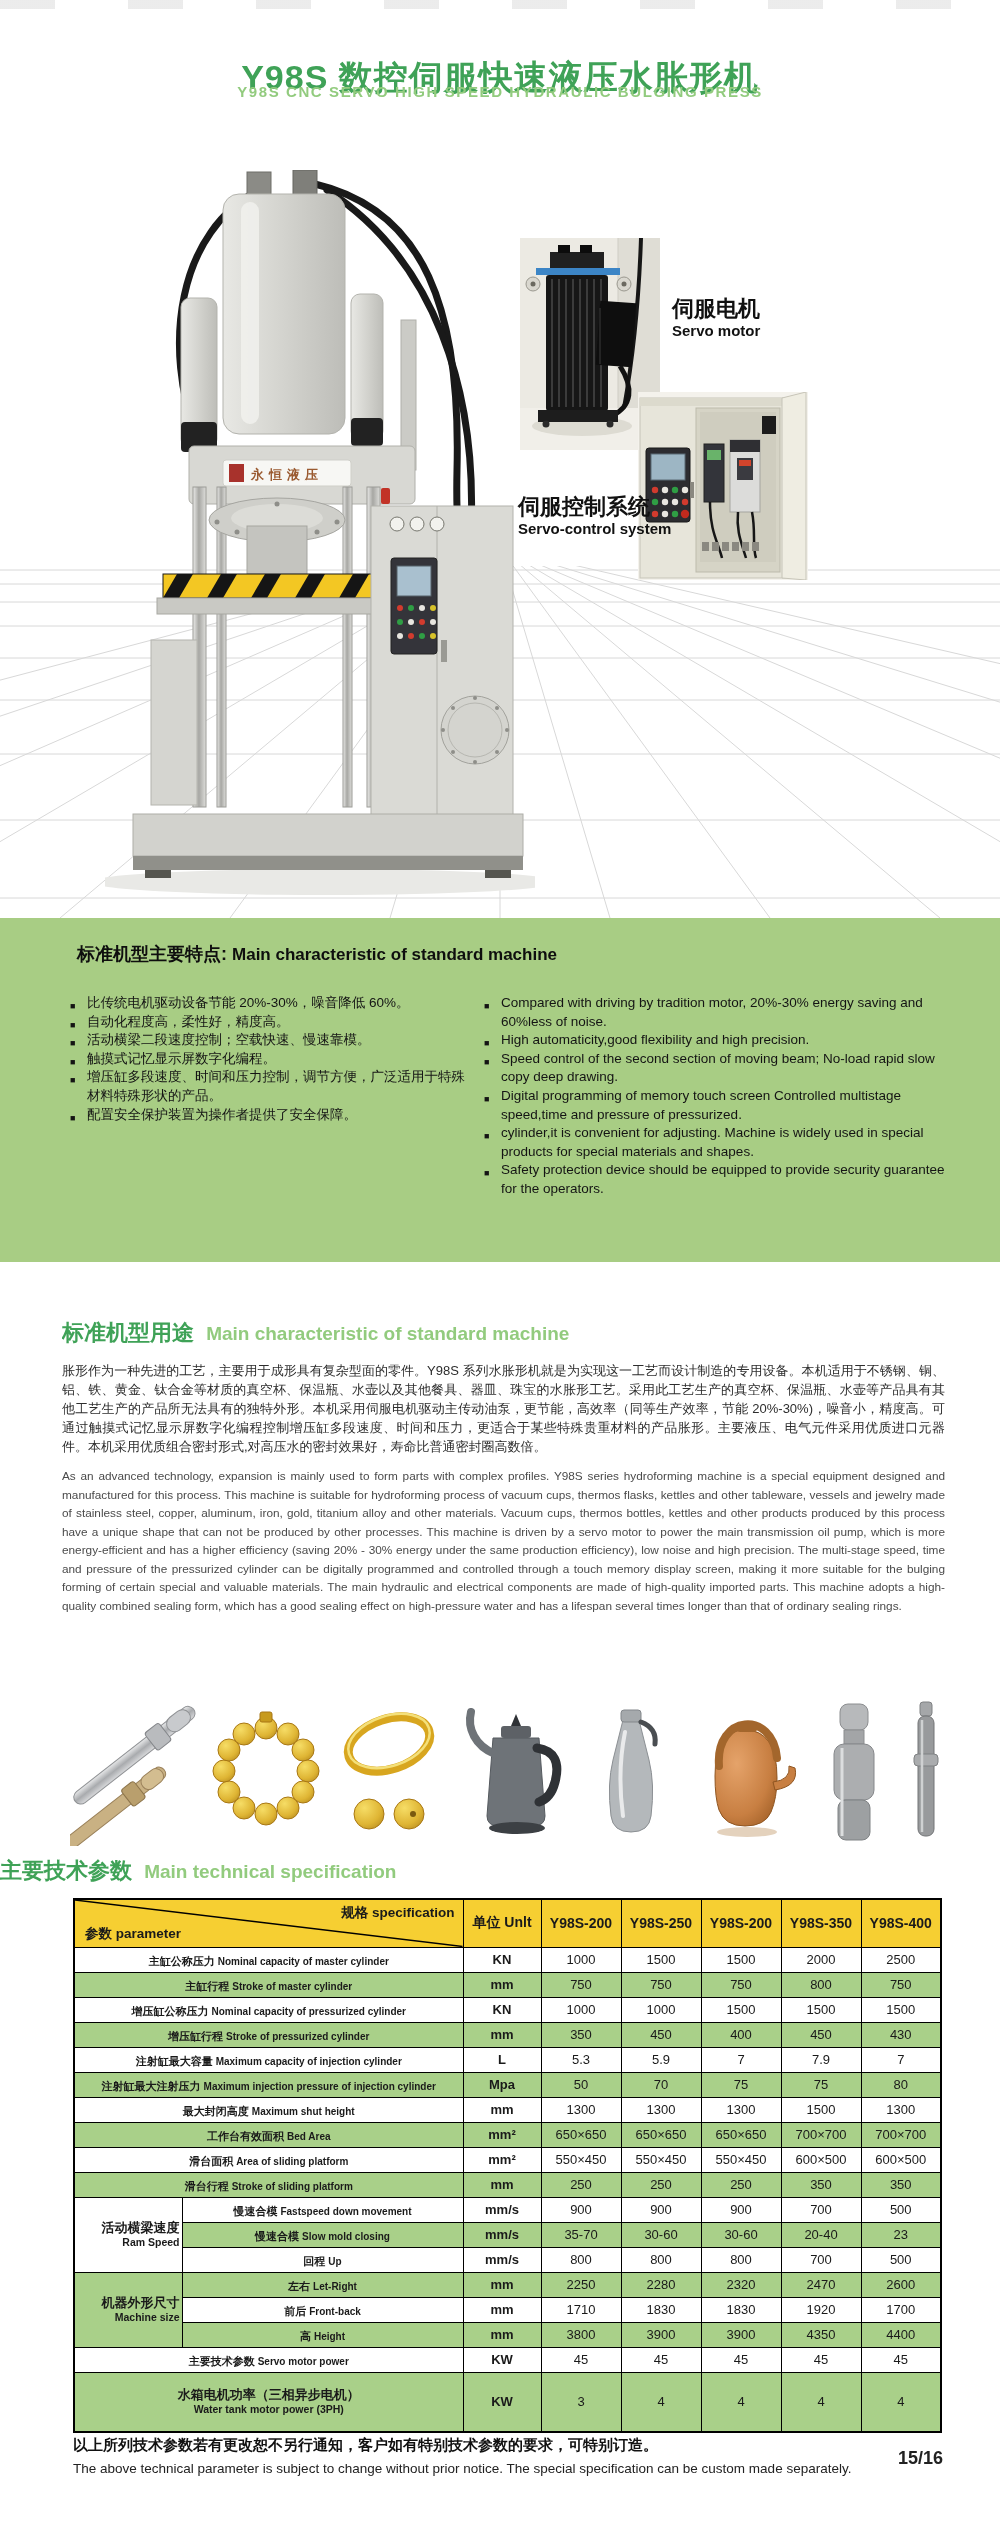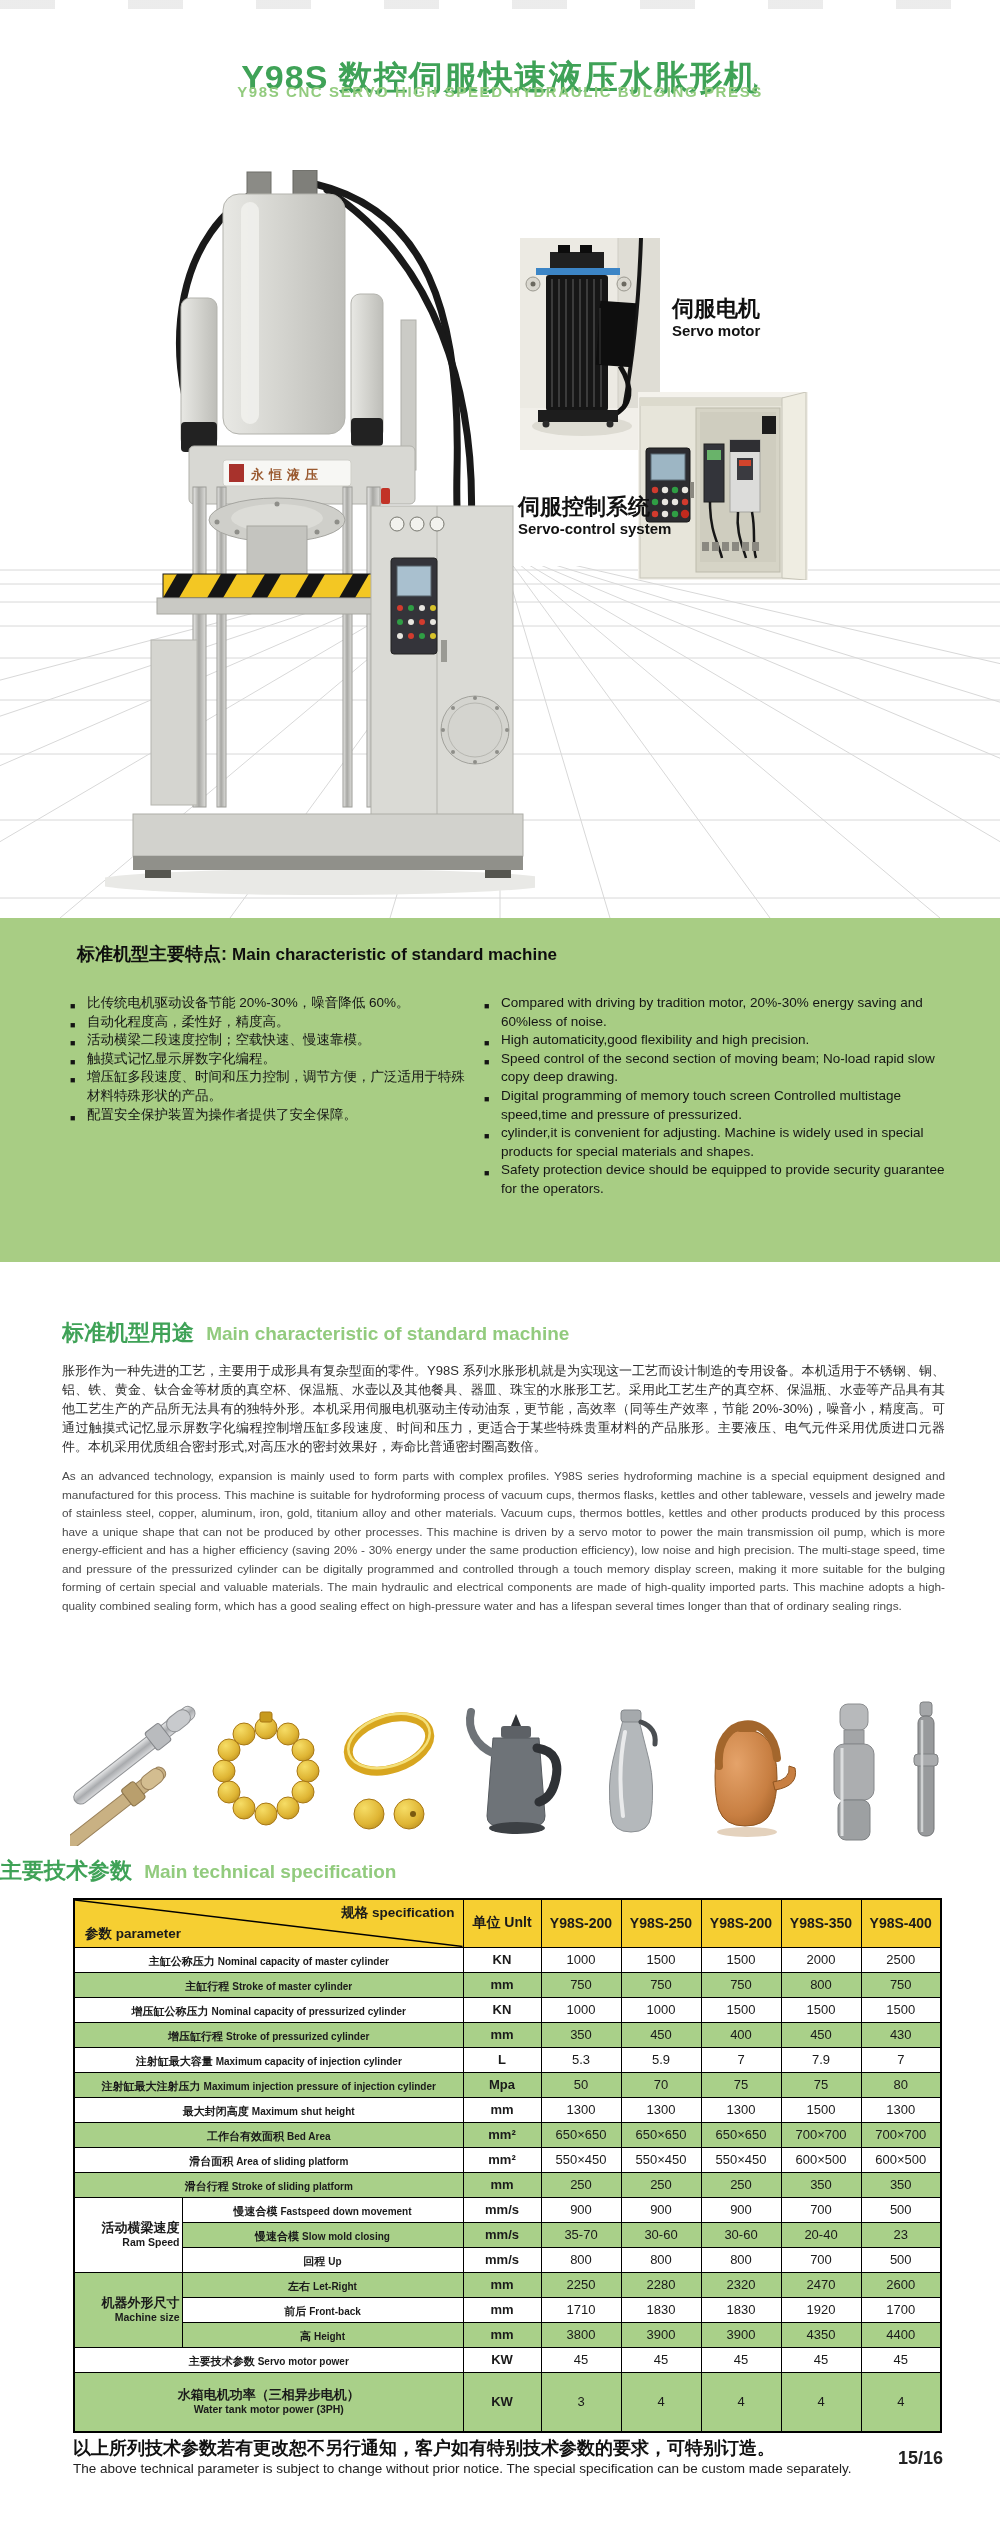--- a/index.html
+++ b/index.html
@@ -66,21 +66,21 @@
   td.c-group{text-align:right;font-weight:bold;font-size:13px;line-height:15px;background:inherit;}
   td.c-group .g-en{font-size:10.5px;font-weight:bold;}
   td.c-param{text-align:center;}
   td.c-param .p-cn{font-size:11px;font-weight:bold;}
   td.c-param .p-en{font-size:10px;font-weight:bold;margin-left:3px;}
   td.c-unit{text-align:center;font-size:13px;font-weight:bold;}
   td.c-val{text-align:center;font-size:13px;}
   td .stack-cn{font-size:13px;font-weight:bold;line-height:16px;}
   td .stack-en{font-size:10.5px;font-weight:bold;line-height:13px;}
 
-  .note-cn{position:absolute;top:2436px;left:73px;font-size:18px;font-weight:bold;color:#111;}
+  .note-cn{position:absolute;top:2436px;left:73px;font-size:15px;font-weight:bold;color:#111;}
   .note-en{position:absolute;top:2461px;left:73px;font-size:13.5px;color:#222;}
   .page-num{position:absolute;top:2448px;right:57px;font-size:18px;font-weight:bold;color:#222;}
 </style>
 </head>
 <body>
 
 <div class="page">
 
   <div class="top-artifact"></div>
 

